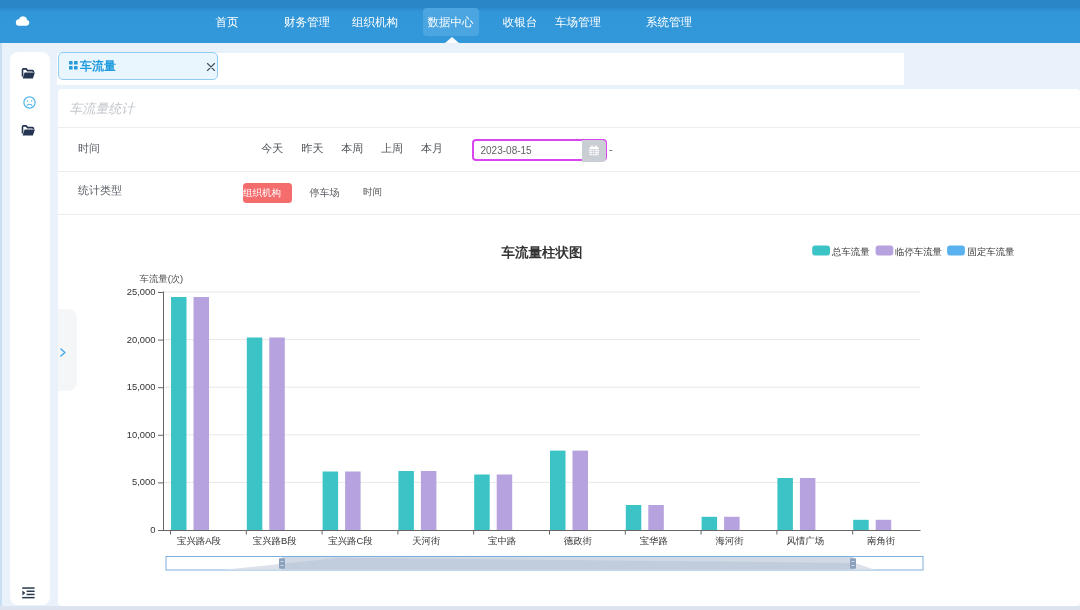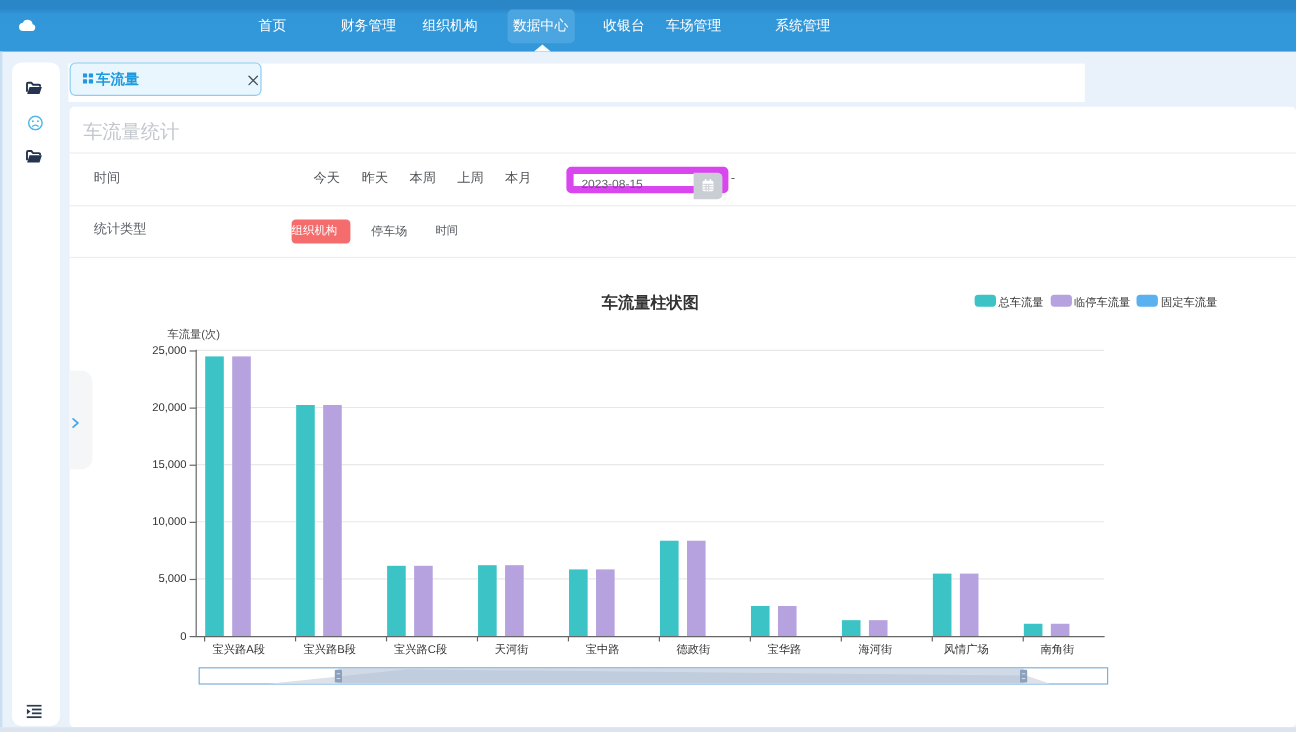--- a/index.html
+++ b/index.html
@@ -31,21 +31,21 @@
   .tab .txt { position:absolute; left:21.5px; top:0; height:25px; line-height:26px;
               font-size:12px; font-weight:bold; color:#1e9ade; }
 
   
   .panel { position:absolute; left:58px; top:89px; width:1022px; height:517px;
            background:#fff; border-radius:4px; }
   .hline { position:absolute; left:0; width:1022px; height:1px; background:#ededf0; }
   .lab { position:absolute; font-size:11px; color:#5a5e66; }
   .qbtn { position:absolute; font-size:11px; color:#4e5256; text-align:right;font-family:Liberation Mono, monospace; }
   .dinput { position:absolute; top:49.5px; height:22px; background:#fff;
-            border:6px solid #d946ef; border-radius:4px; }
+            border:2px solid #d946ef; border-radius:4px; }
   .dinput .dtxt { position:absolute; left:6.5px; top:0; height:20px; line-height:20.5px;
                   font-size:10px; color:#5f6266; }
   .dinput .dbtn { position:absolute; right:-1px; top:-1px; width:24px; height:22px;
                   background:#c9cdd4; border-radius:0 4px 4px 0; }
   .redbtn { position:absolute; left:185px; top:93.5px; width:49px; height:20px;
             background:#f56c6c; border-radius:3.5px; color:#fff; font-size:9.5px;
             text-align:left; line-height:20px; }
 
   .botstrip { position:absolute; left:0; top:606px; width:1080px; height:4px; background:#dce4ef; }
 </style>
@@ -111,21 +111,21 @@
       <rect x="5" y="5" width="3.6" height="3.6" rx="0.7" fill="#2398dc"></rect>
     </svg>
     <span class="txt">车流量</span>
     <svg class="abs" style="left:147px;top:8.5px" width="10" height="10" viewBox="0 0 10 10">
         <path d="M1.5 1.5 L8.5 8.5 M8.5 1.5 L1.5 8.5" stroke="#434e5a" stroke-width="1.1" stroke-linecap="round"></path>
       </svg>
   </div>
 </div>
 
 <div class="panel">
-  <div style="position:absolute;left:11.3px;top:11px;font-size:16px;color:#c3c7cd;">车流量统计</div>
+  <div style="position:absolute;left:11.3px;top:11px;font-size:13px;color:#c3c7cd;font-style:italic;">车流量统计</div>
   <div class="hline" style="top:38px;"></div>
 
   <span class="lab" style="left:20.1px;top:52.2px;">时间</span>
   <span class="qbtn" style="left:181.3px;top:52.2px;width:44px;">今天</span>
   <span class="qbtn" style="left:221.5px;top:52.2px;width:44px;">昨天</span>
   <span class="qbtn" style="left:261.3px;top:52.2px;width:44px;">本周</span>
   <span class="qbtn" style="left:301px;top:52.2px;width:44px;">上周</span>
   <span class="qbtn" style="left:340.9px;top:52.2px;width:44px;">本月</span>
 
   <div class="dinput" style="left:414px;width:135px;">

